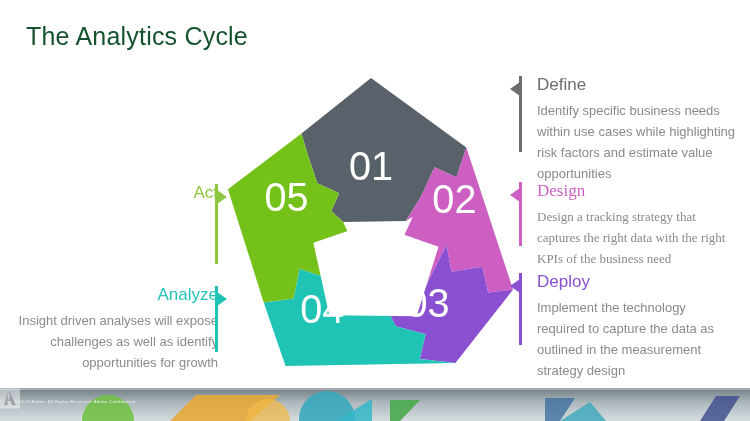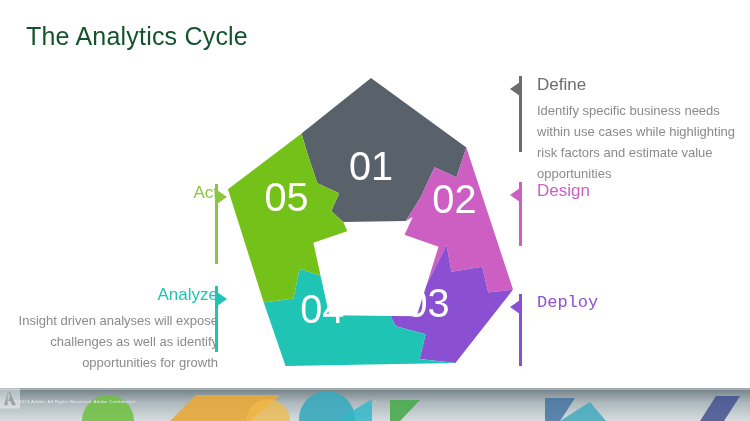--- a/index.html
+++ b/index.html
@@ -72,22 +72,22 @@
   .callout.right .pointer { left:-9px; border-right:10px solid; }
   .callout.right .c-head, .callout.right .c-body { text-align:left; }
 
   
   .callout.left { text-align:right; }
   .callout.left .bar { right:0; }
   .callout.left .pointer { right:-9px; border-left:10px solid; }
 
   
   #callout-define { left:519px; top:76px;  width:218px; height:76px; }
-  #callout-design { left:519px; top:182px; width:218px; height:64px; }
-  #callout-deploy { left:519px; top:294px; width:218px; height:72px;font-family:Liberation Mono, monospace; }
+  #callout-design { left:519px; top:182px; width:218px; height:64px;font-family:Liberation Serif, serif; }
+  #callout-deploy { left:519px; top:273px; width:218px; height:72px; }
   #callout-act     { left:6px;  top:184px; width:212px; height:80px; }
   #callout-analyze { left:6px;  top:286px; width:212px; height:66px; }
 
   
   #callout-define .bar { background:#6d6d6d; }
   #callout-define .pointer { border-right-color:#6d6d6d; }
   #callout-define .c-head { color:#6d6d6d; }
 
   #callout-design .bar { background:#cc5fc1; }
   #callout-design .pointer { border-right-color:#cc5fc1; }
@@ -175,26 +175,28 @@
   <div class="bar"></div>
   <div class="pointer"></div>
   <div class="c-head">Define</div>
   <div class="c-body">Identify specific business needs within use cases while highlighting risk factors and estimate value opportunities</div>
 </div>
 
 <div class="callout right" id="callout-design">
   <div class="bar"></div>
   <div class="pointer"></div>
   <div class="c-head">Design</div>
+  <div class="c-body">Design a tracking strategy that captures the right data with the right KPIs of the business need</div>
 </div>
 
 <div class="callout right" id="callout-deploy">
   <div class="bar"></div>
   <div class="pointer"></div>
   <div class="c-head">Deploy</div>
+  <div class="c-body">Implement the technology required to capture the data as outlined in the measurement strategy design</div>
 </div>
 
 <div class="callout left" id="callout-act">
   <div class="bar"></div>
   <div class="pointer"></div>
   <div class="c-head">Act</div>
 </div>
 
 <div class="callout left" id="callout-analyze">
   <div class="bar"></div>

